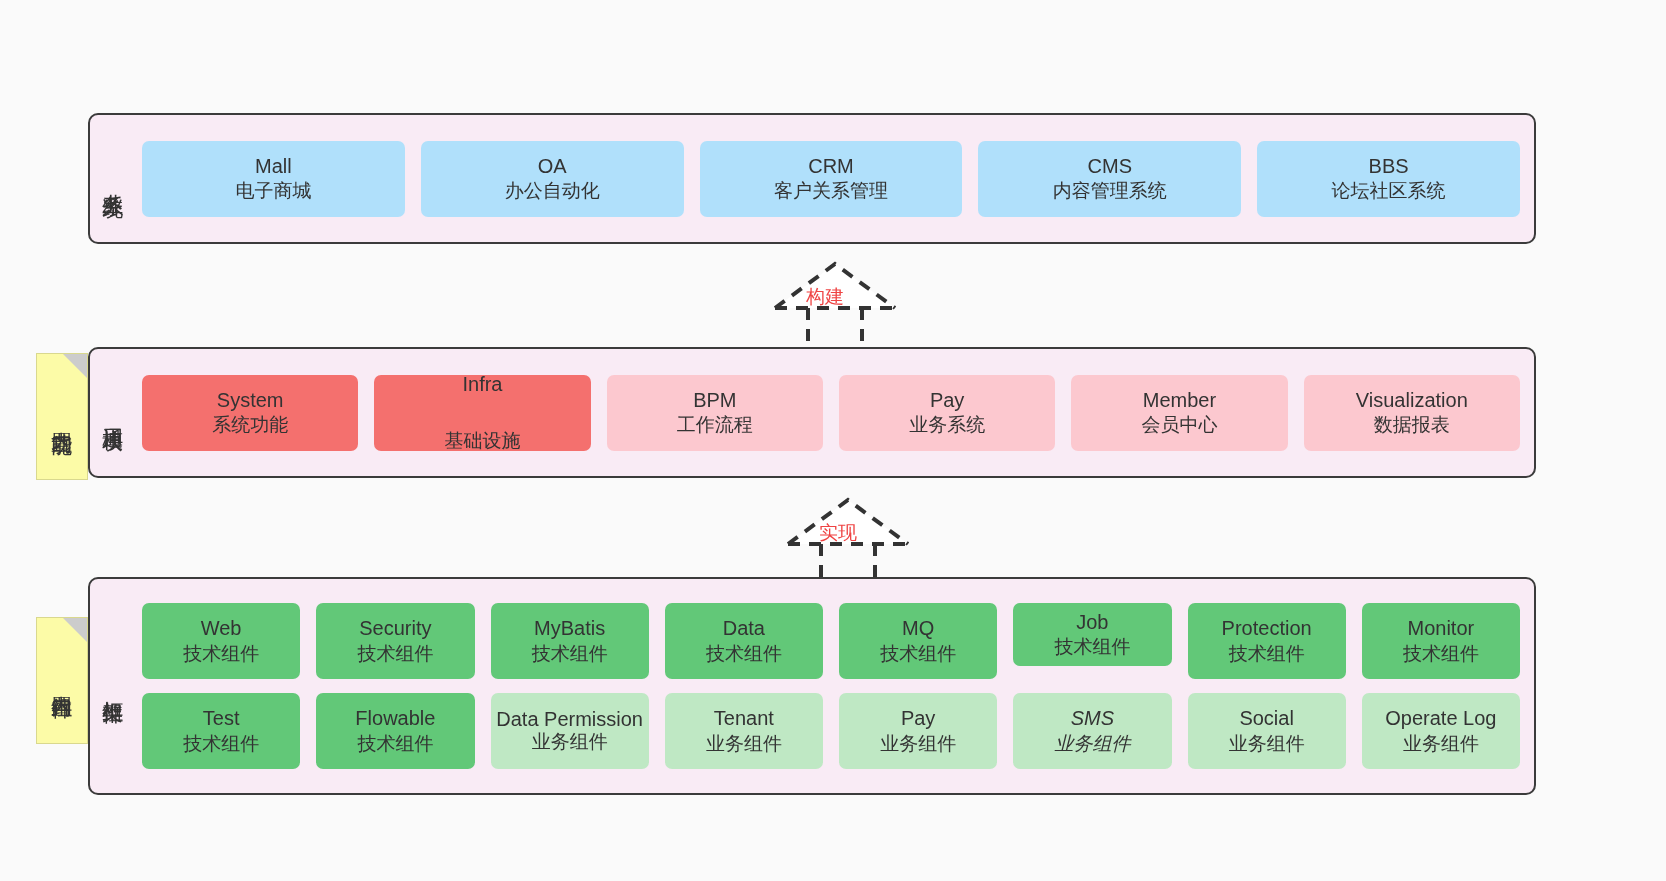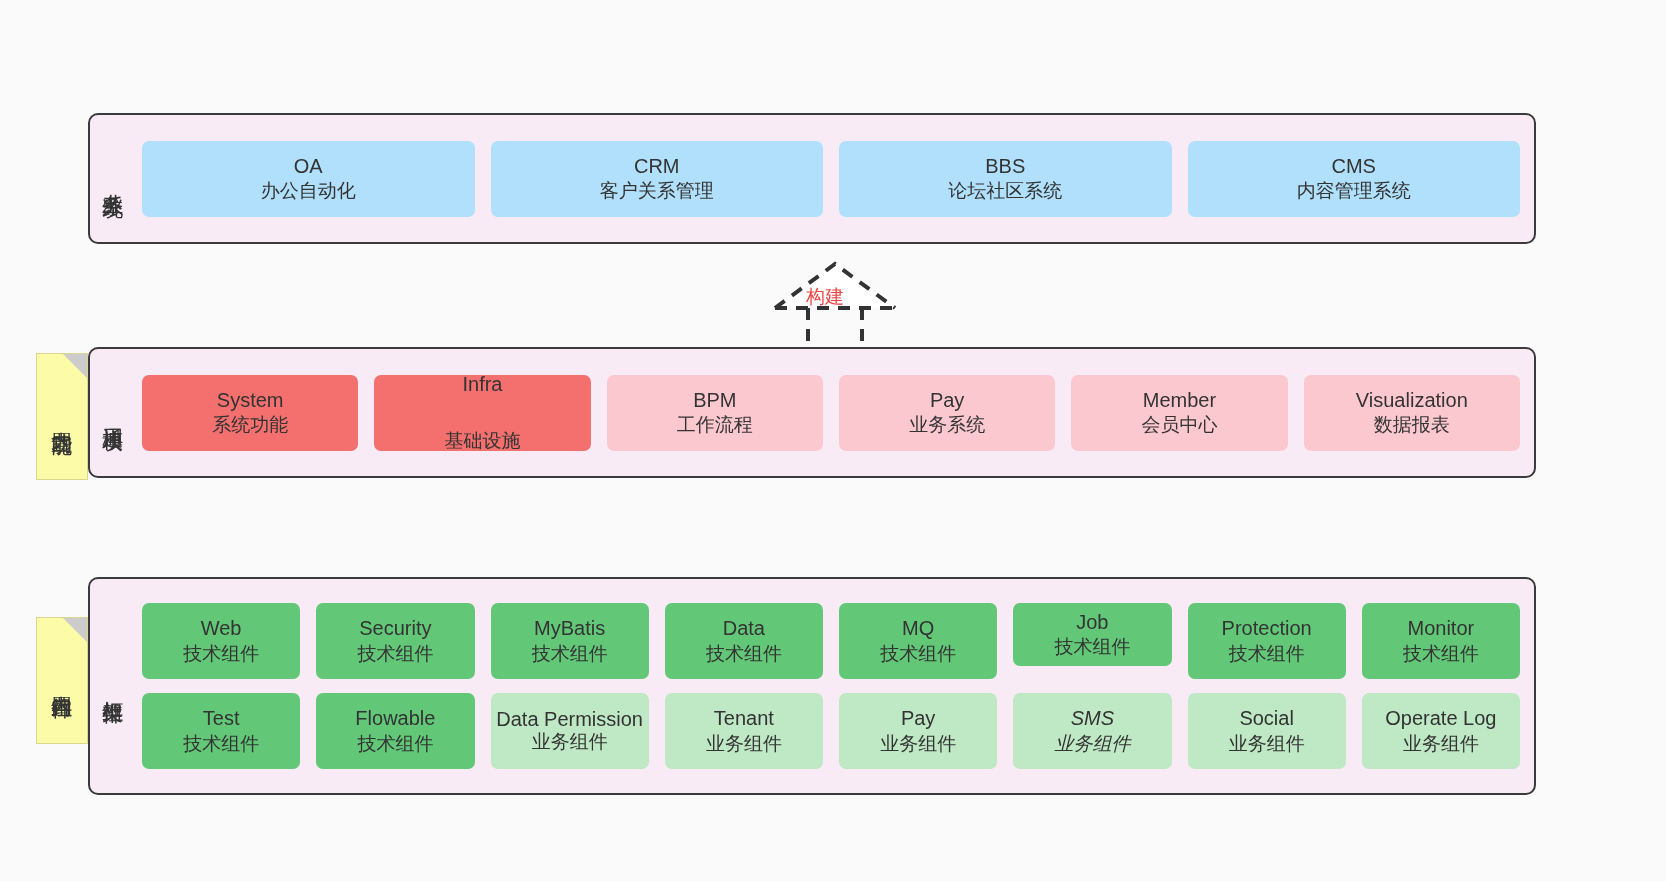--- a/index.html
+++ b/index.html
@@ -141,34 +141,38 @@
 </head>
 <body>
 
 <div id="canvas">
 
   <div class="layer" id="layer-0" style="left:88px; top:113px; width:1448px; height:131px;">
     <div class="layer-title">业务系统</div>
     <div class="layer-body">
       <div class="row">
         <div class="card c-blue" style="height:76px;">
+          <div class="t-en">Mall</div>
+          <div class="t-cn">电子商城</div>
+        </div>
+        <div class="card c-blue" style="height:76px;">
           <div class="t-en">OA</div>
           <div class="t-cn">办公自动化</div>
         </div>
         <div class="card c-blue" style="height:76px;">
           <div class="t-en">CRM</div>
           <div class="t-cn">客户关系管理</div>
         </div>
         <div class="card c-blue" style="height:76px;">
+          <div class="t-en">CMS</div>
+          <div class="t-cn">内容管理系统</div>
+        </div>
+        <div class="card c-blue" style="height:76px;">
           <div class="t-en">BBS</div>
           <div class="t-cn">论坛社区系统</div>
-        </div>
-        <div class="card c-blue" style="height:76px;">
-          <div class="t-en">CMS</div>
-          <div class="t-cn">内容管理系统</div>
         </div>
       </div>
     </div>
   </div>
 
   <div class="connector" style="left:760px; top:256px; width:150px; height:96px;">
     <svg width="150" height="96" viewBox="0 0 150 96">
 
       <path d="M 15 52 L 75 8 L 135 52" fill="#ffffff" stroke="#333333" stroke-width="4" stroke-dasharray="12,9" stroke-linejoin="miter"></path>
 
@@ -209,20 +213,30 @@
           <div class="t-cn">会员中心</div>
         </div>
         <div class="card c-pink" style="height:76px;">
           <div class="t-en">Visualization</div>
           <div class="t-cn">数据报表</div>
         </div>
       </div>
     </div>
   </div>
 
+  <div class="connector" style="left:773px; top:492px; width:150px; height:96px;">
+    <svg width="150" height="96" viewBox="0 0 150 96">
+      <path d="M 15 52 L 75 8 L 135 52" fill="#ffffff" stroke="#333333" stroke-width="4" stroke-dasharray="12,9" stroke-linejoin="miter"></path>
+      <path d="M 48 52 L 48 94" fill="none" stroke="#333333" stroke-width="4" stroke-dasharray="12,9"></path>
+      <path d="M 102 52 L 102 94" fill="none" stroke="#333333" stroke-width="4" stroke-dasharray="12,9"></path>
+      <path d="M 15 52 L 135 52" fill="none" stroke="#333333" stroke-width="4" stroke-dasharray="12,9"></path>
+      <path d="M 48 94 L 102 94" fill="none" stroke="#333333" stroke-width="4" stroke-dasharray="12,9"></path>
+    </svg>
+    <div class="conn-label" style="left:46px; top:28px;">实现</div>
+  </div>
 
   <div class="note" style="left:36px; top:617px; width:52px; height:127px;">
     <span>内置组件</span>
   </div>
 
   <div class="layer" id="layer-2" style="left:88px; top:577px; width:1448px; height:218px;">
     <div class="layer-title">框架组件</div>
     <div class="layer-body">
 
       <div class="row">

